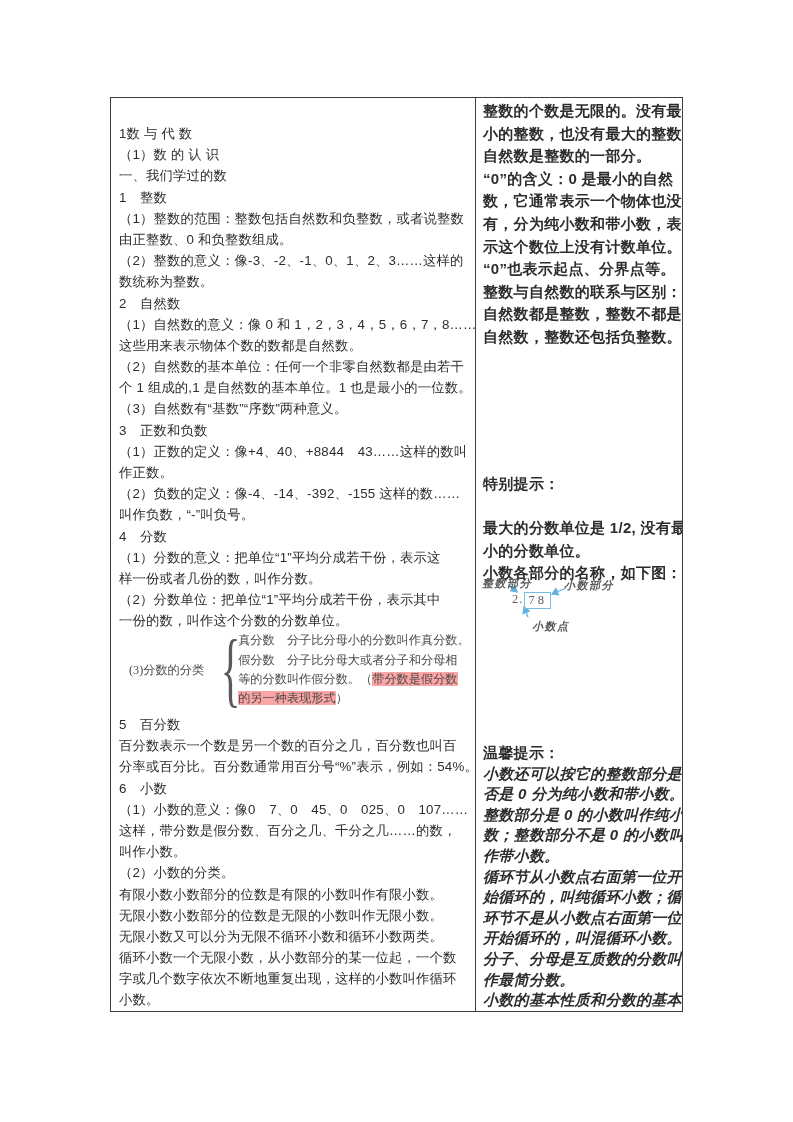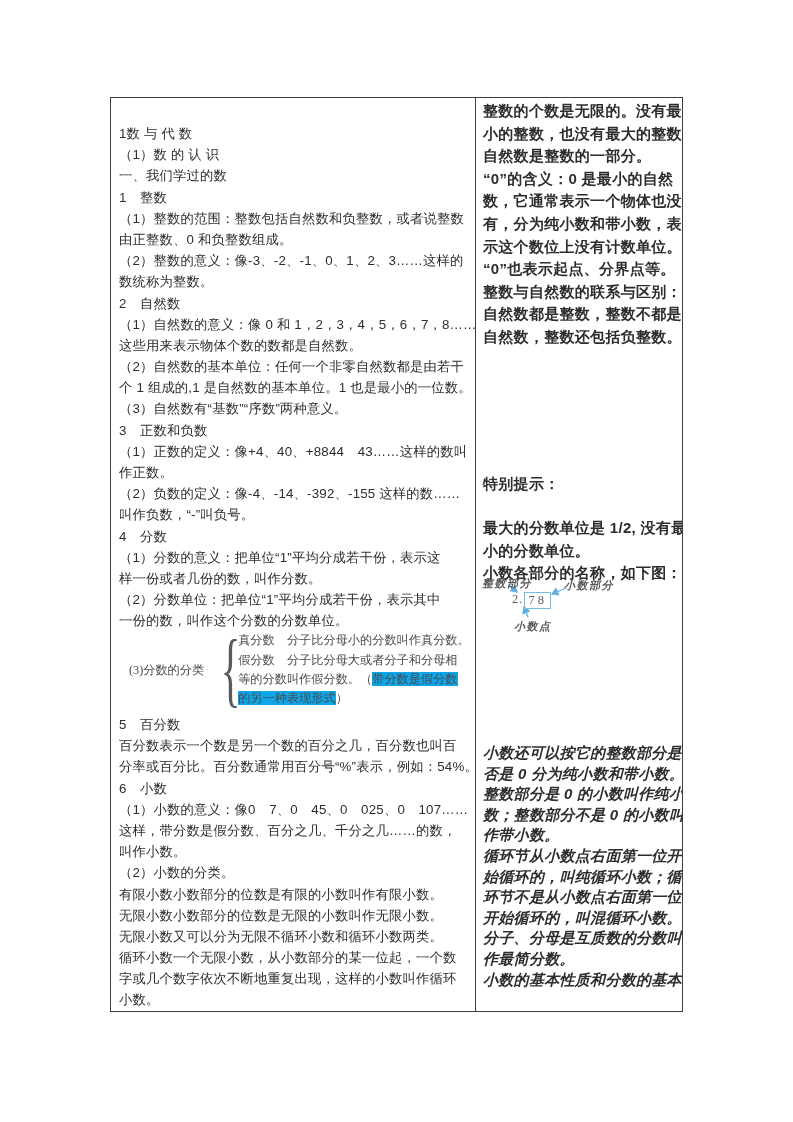--- a/index.html
+++ b/index.html
@@ -36,21 +36,21 @@
     position:absolute;left:18px;top:533px;display:flex;align-items:center;
     font-family:"Liberation Serif", serif;color:#4a4a4a;font-size:12.2px;
   }
   .classify-label{white-space:pre;margin-right:13px;}
   .classify-brace{
     font-size:82px;line-height:78px;width:15px;text-align:center;
     transform:scaleX(0.5);color:#5a5a5a;font-weight:400;
   }
   .classify-lines{margin-left:6px;}
   .classify-lines .cls-line{line-height:19.3px;height:19.3px;white-space:pre;}
-  .hl{background:#0ea5e9;}
+  .hl{background:#fca5a5;}
   
   .diagram{position:absolute;left:0px;top:478px;width:206px;height:60px;}
   .diagram .dlabel{
     position:absolute;font-family:Liberation Serif, serif;font-style:italic;
     font-size:11px;color:#5a5a5a;letter-spacing:1.5px;white-space:pre;font-weight:700;
   }
   .dnum{
     position:absolute;left:36px;top:16px;display:flex;align-items:flex-start;
     font-family:"Liberation Serif", serif;color:#606060;font-size:12.5px;letter-spacing:1px;
   }
@@ -158,24 +158,25 @@
           <line x1="90" y1="12" x2="76" y2="18" stroke="#62b2e0" stroke-width="1.3" marker-end="url(#ah)"></line>
           <line x1="52" y1="41" x2="48" y2="31" stroke="#62b2e0" stroke-width="1.3" marker-end="url(#ah)"></line>
         </svg>
         <span class="dlabel" style="left:6px;top:0px;">整数部分</span>
         <span class="dlabel" style="left:88px;top:2px;">小数部分</span>
         <span class="dnum">
             <span>2</span>
             <span>.</span>
             <span class="boxed">78</span>
           </span>
-        <span class="dlabel" style="left:38px;top:43px;">小数点</span>
+        <span class="dlabel" style="left:56px;top:43px;">小数点</span>
       </div>
 
       <div class="tblock rblock rblockD">
+        <div class="note-title">温馨提示：</div>
         <div>
             <div class="tline">小数还可以按它的整数部分是</div>
             <div class="tline">否是 0 分为纯小数和带小数。</div>
             <div class="tline">整数部分是 0 的小数叫作纯小</div>
             <div class="tline">数；整数部分不是 0 的小数叫</div>
             <div class="tline">作带小数。</div>
             <div class="tline">循环节从小数点右面第一位开</div>
             <div class="tline">始循环的，叫纯循环小数；循</div>
             <div class="tline">环节不是从小数点右面第一位</div>
             <div class="tline">开始循环的，叫混循环小数。</div>

